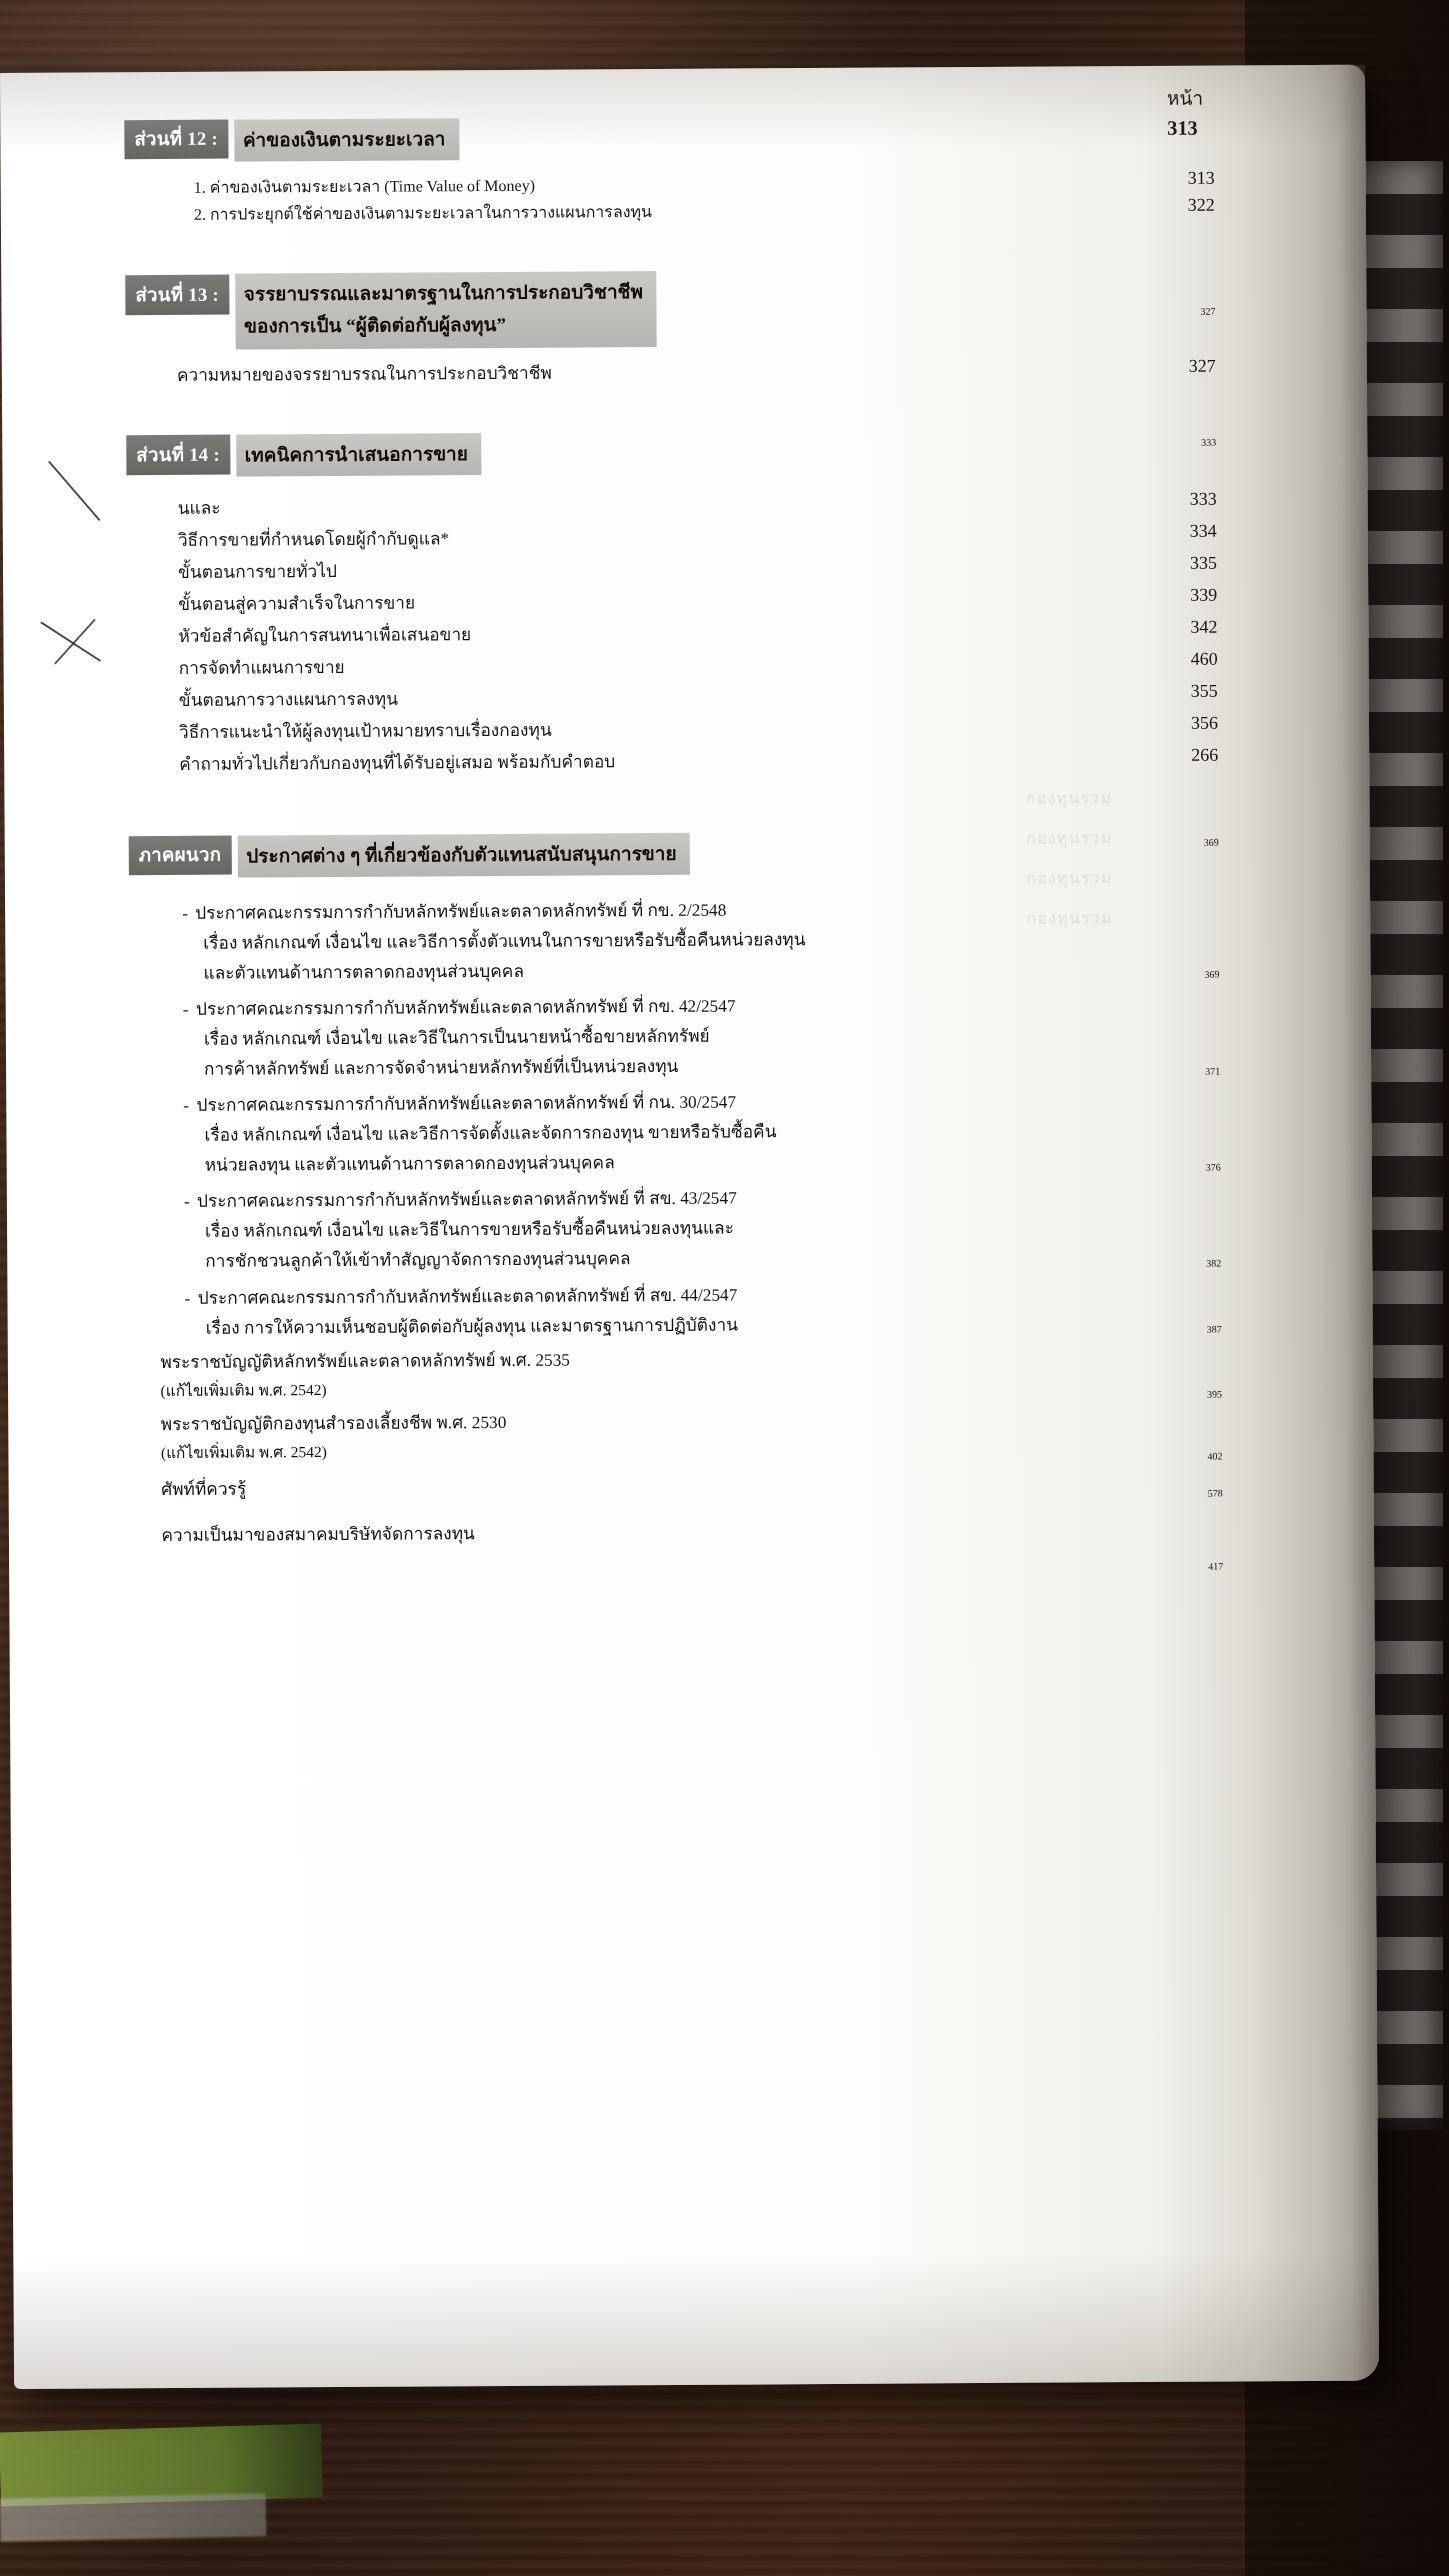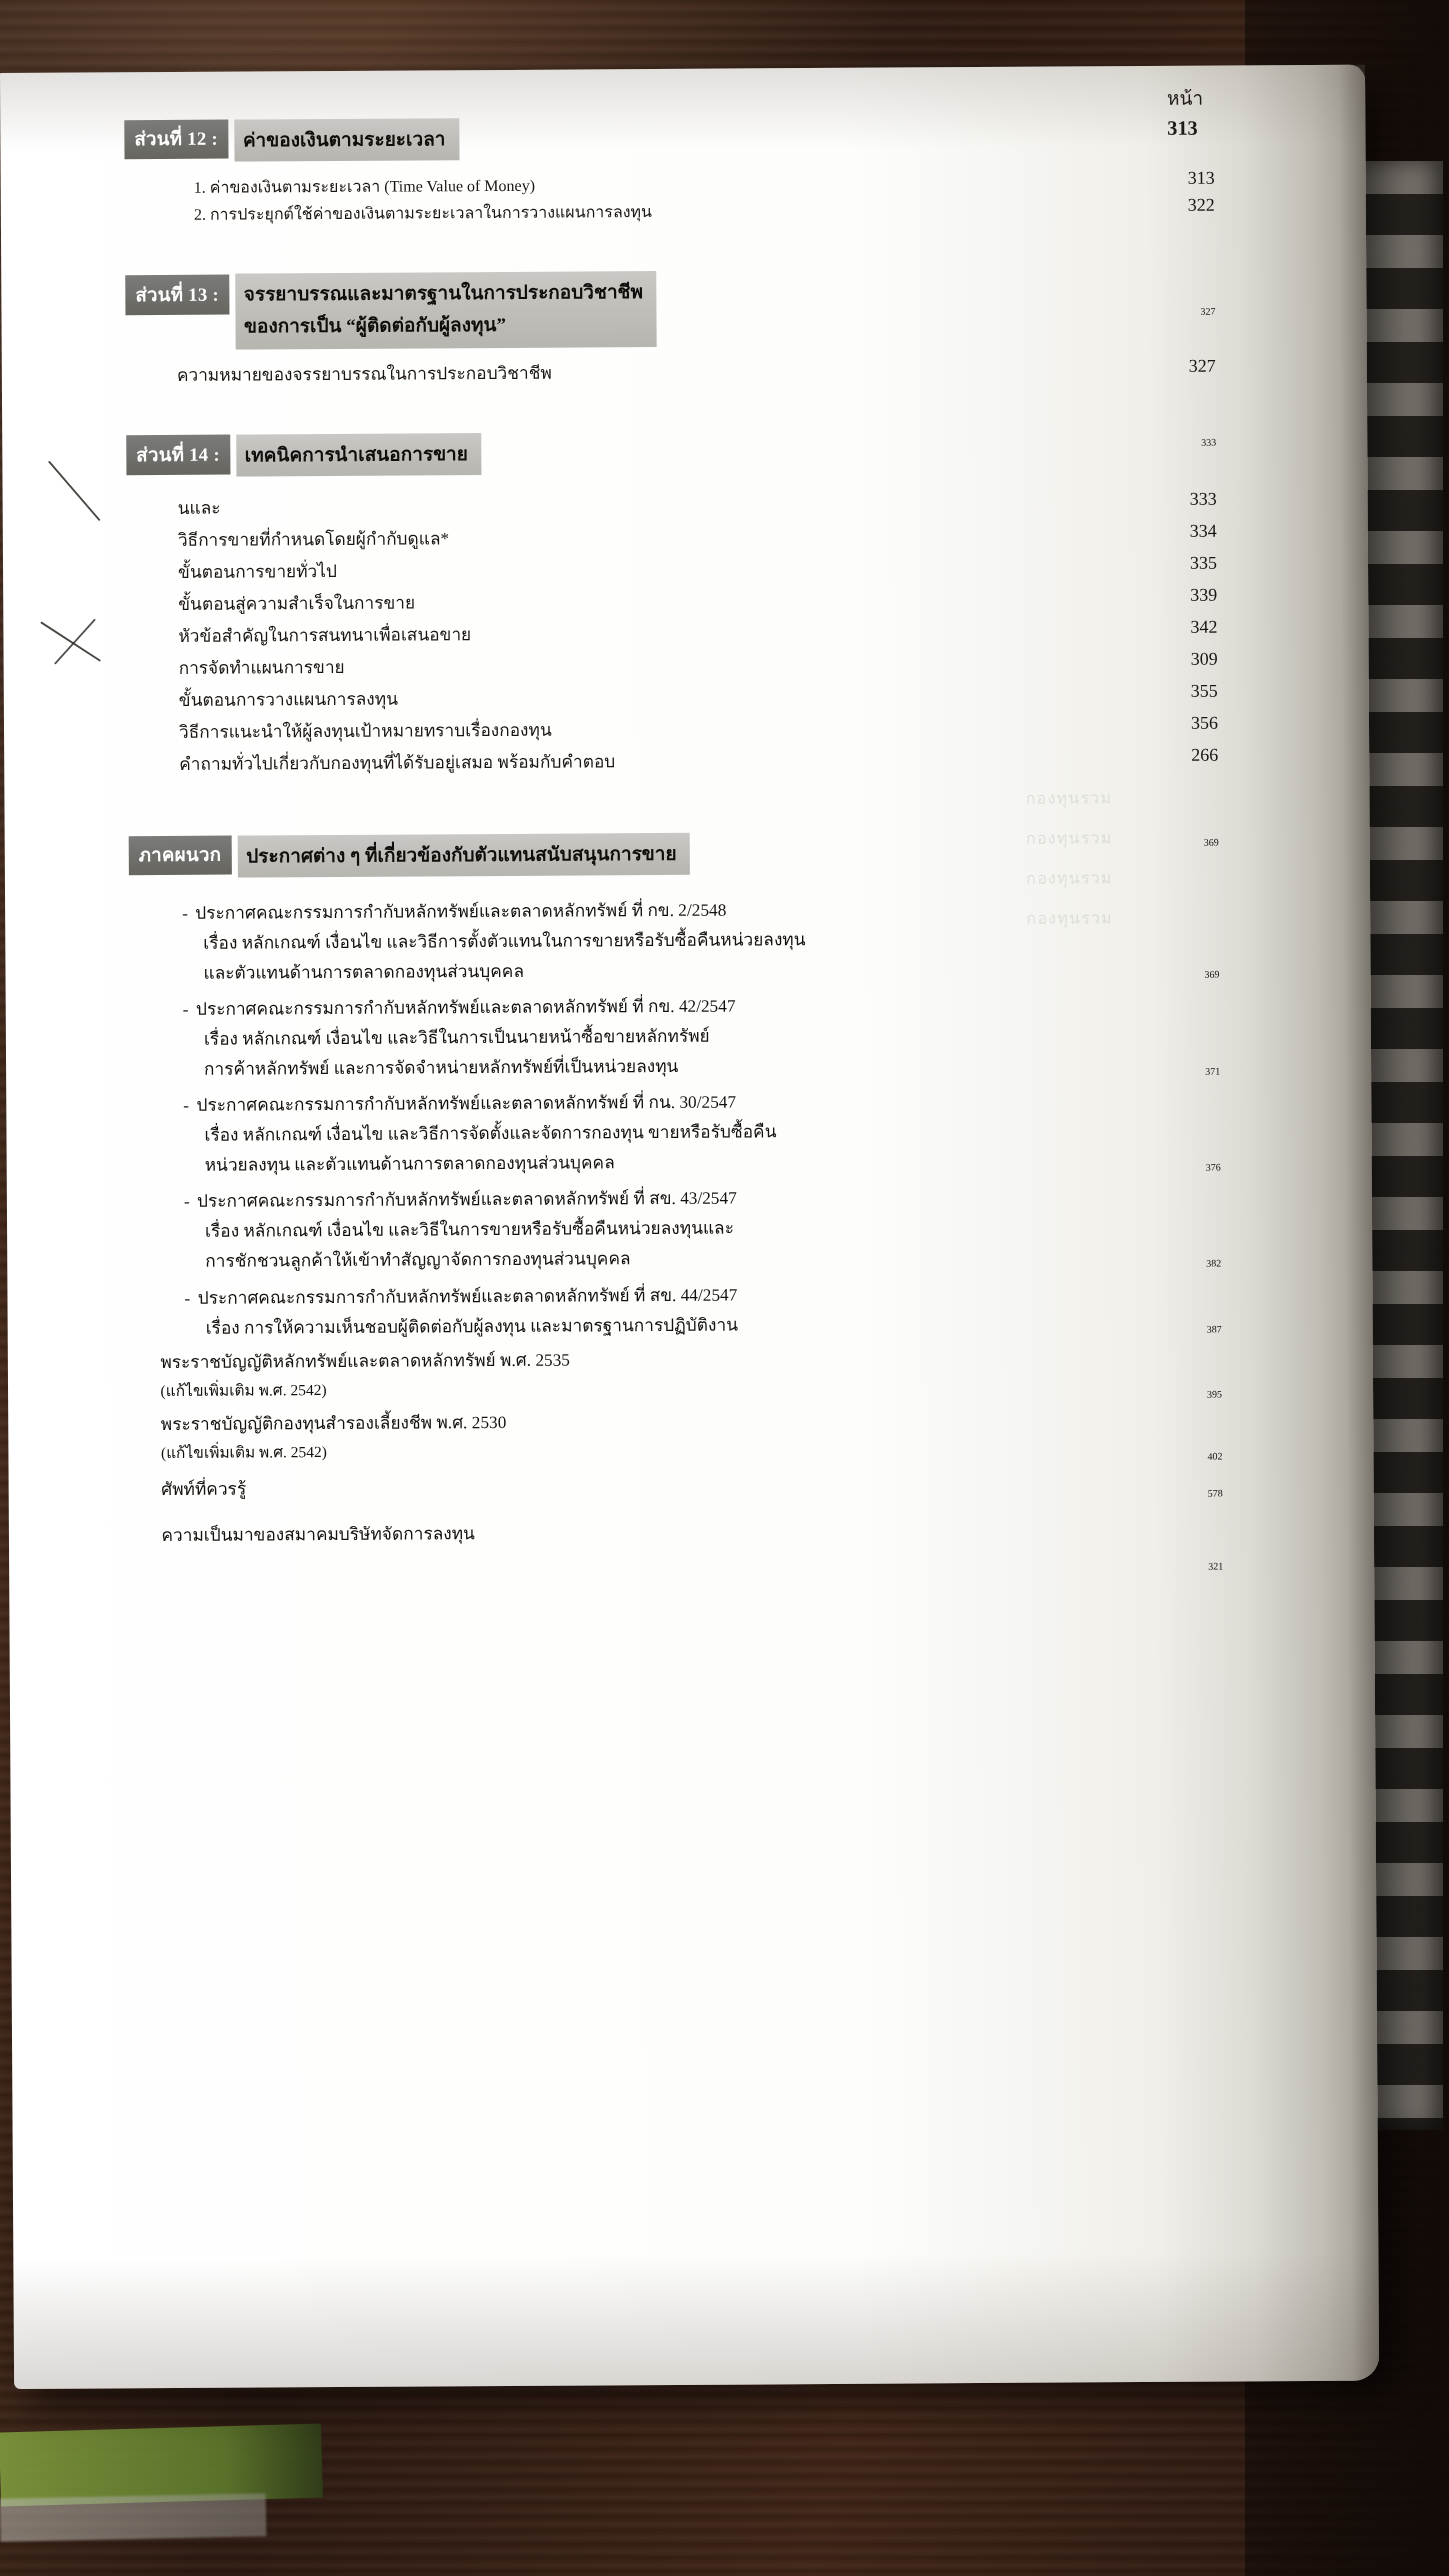--- a/index.html
+++ b/index.html
@@ -358,21 +358,21 @@
       <div class="row" style="margin-top:5px;">
         <span class="label sub sub-indent1">ขั้นตอนสู่ความสำเร็จในการขาย</span>
         <span class="num">339</span>
       </div>
       <div class="row" style="margin-top:5px;">
         <span class="label sub sub-indent1">หัวข้อสำคัญในการสนทนาเพื่อเสนอขาย</span>
         <span class="num">342</span>
       </div>
       <div class="row" style="margin-top:5px;">
         <span class="label sub sub-indent1">การจัดทำแผนการขาย</span>
-        <span class="num">309</span>
+        <span class="num">460</span>
       </div>
       <div class="row" style="margin-top:5px;">
         <span class="label sub sub-indent1">ขั้นตอนการวางแผนการลงทุน</span>
         <span class="num">355</span>
       </div>
       <div class="row" style="margin-top:5px;">
         <span class="label sub sub-indent1">วิธีการแนะนำให้ผู้ลงทุนเป้าหมายทราบเรื่องกองทุน</span>
         <span class="num">356</span>
       </div>
       <div class="row" style="margin-top:5px;">
@@ -459,20 +459,20 @@
           <div class="txt">
             <span>ศัพท์ที่ควรรู้</span>
           </div>
           <span class="num">578</span>
         </div>
 
         <div class="plain" style="margin-top:17.3px;">
           <div class="txt">
             <span>ความเป็นมาของสมาคมบริษัทจัดการลงทุน</span>
           </div>
-          <span class="num" style="position:relative;top:27px;">321</span>
+          <span class="num" style="position:relative;top:27px;">417</span>
         </div>
 
       </div>
     </div>
   </div>
 </div>
 
 
 </body></html>

